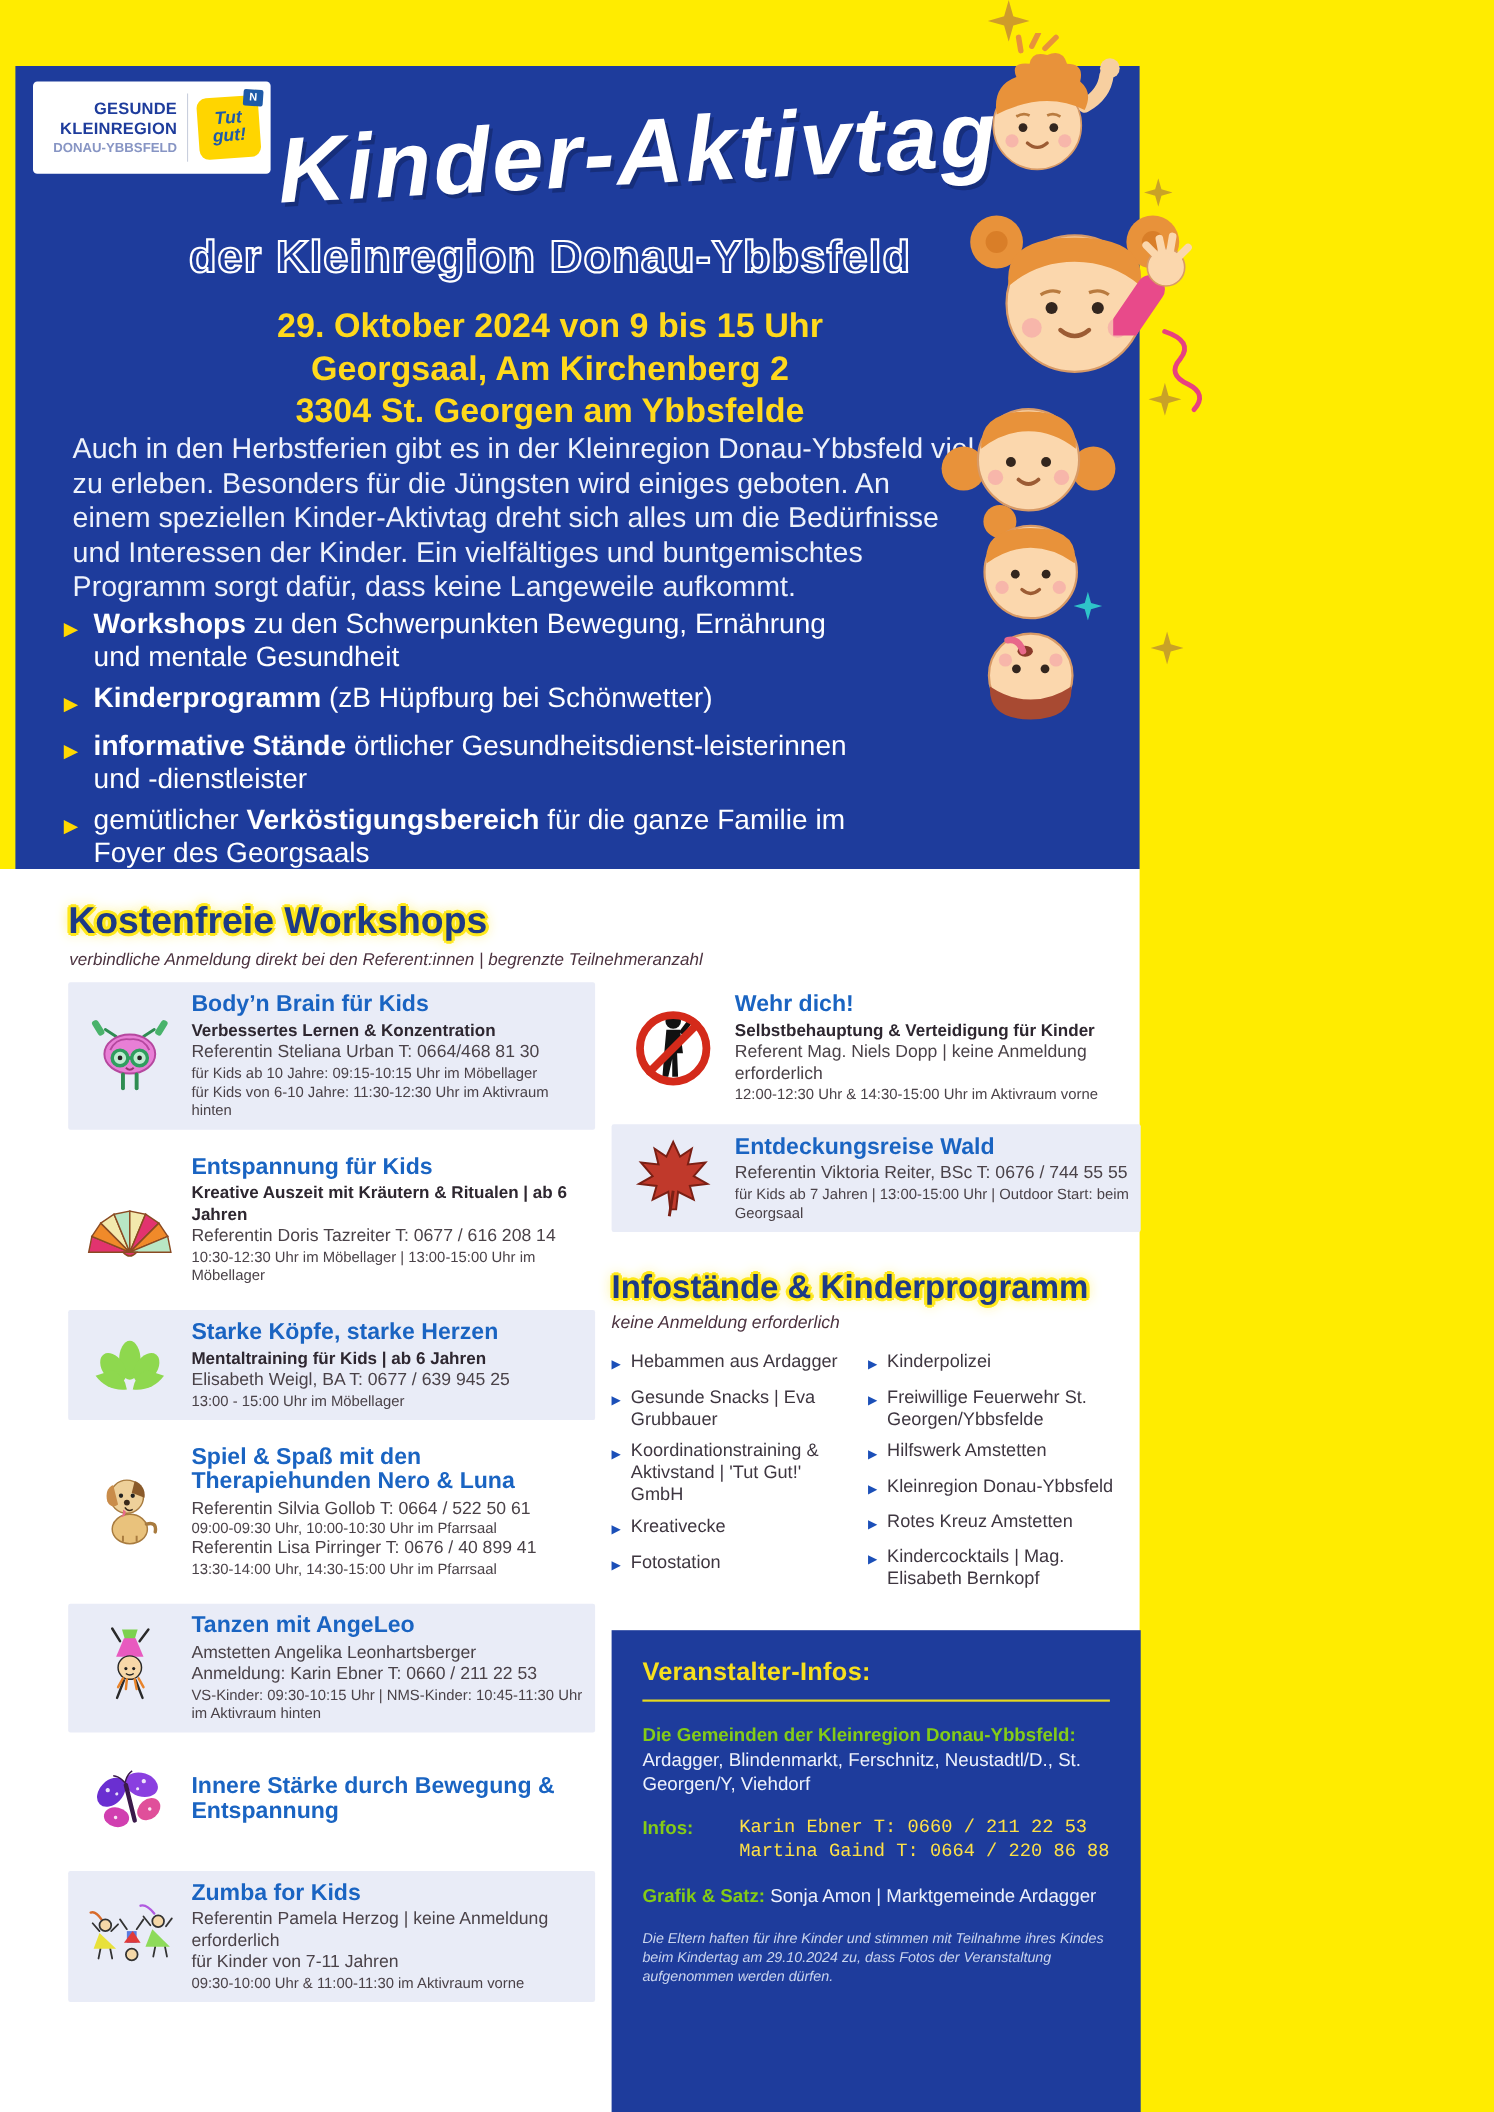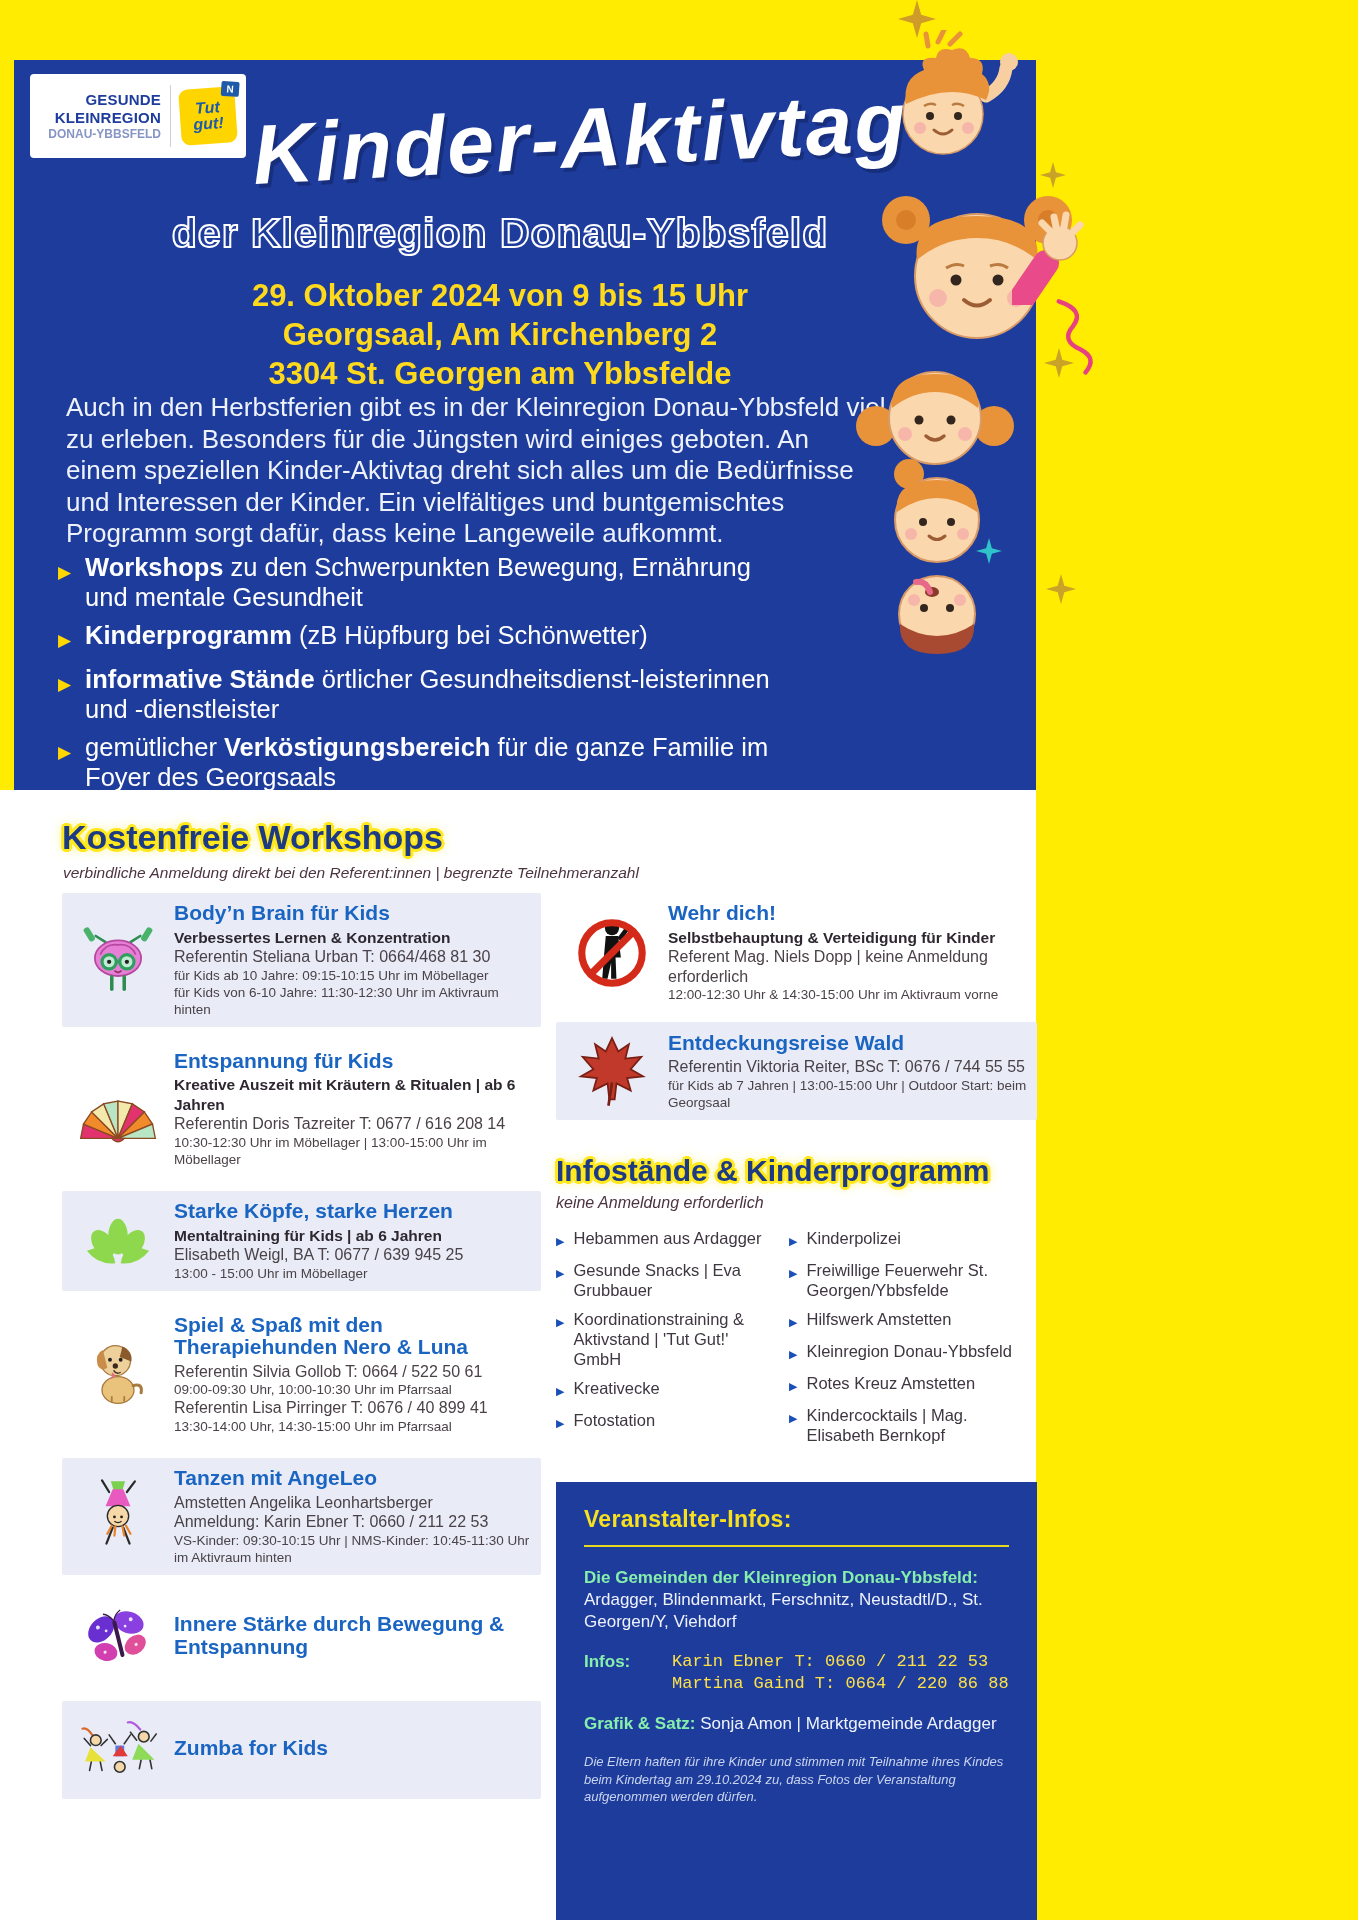--- a/index.html
+++ b/index.html
@@ -69,21 +69,21 @@
   .info-col.c2{width:219px;}
   .info-item{display:flex;gap:9px;margin-bottom:9px;font-size:16.5px;line-height:20px;color:#3e3640;}
   .info-item .arrow{flex:none;padding-top:1px;}
   .info-item .arrow::before{content:"▶";color:#1b4fb8;font-size:11px;}
 
   
   .vr-box{margin-top:28px;background:#1e3c9c;padding:24px 28px;box-sizing:border-box;min-height:500px;width:481px;}
   .vr-heading{color:#f7e01e;font-size:23px;font-weight:800;letter-spacing:.3px;}
   .vr-rule{height:2px;background:#e6d81e;margin:12px 0 20px;}
   .vr-par{font-size:17px;line-height:22px;color:#eef2fc;}
-  .vr-label{color:#86efac;font-weight:800;}
+  .vr-label{color:#84cc16;font-weight:800;}
   .vr-infos{display:flex;margin-top:18px;font-size:17px;line-height:22px;}
   .vr-infos .vr-label{width:88px;flex:none;}
   .vr-lines{color:#fde047;font-family:Liberation Mono, monospace;}
   .vr-grafik{margin-top:18px;font-size:17px;line-height:22px;color:#eef2fc;}
   .vr-disclaimer{margin-top:18px;font-style:italic;color:#c9d4ee;font-size:13px;line-height:17.5px;}
 </style>
 </head>
 <body>
 
 <div class="page">
@@ -450,20 +450,25 @@
                 <line x1="81" y1="56" x2="83" y2="66"></line>
               </g>
               <path d="M14 42 L31 58 L8 58 Z" fill="#e8e13a"></path>
               <rect x="42" y="40" width="10" height="12" fill="#5a7ae0"></rect>
               <path d="M39 52 L56 52 L48 40 Z" fill="#e03a3a"></path>
               <path d="M68 38 L86 56 L61 56 Z" fill="#8edb5a"></path>
             </svg>
           </div>
           <div class="ws-body">
             <div class="ws-title">Zumba for Kids</div>
+            <div>
+              <div class="ws-line normal">Referentin Pamela Herzog | keine Anmeldung erforderlich</div>
+              <div class="ws-line normal">für Kinder von 7-11 Jahren</div>
+              <div class="ws-line small">09:30-10:00 Uhr &amp; 11:00-11:30 im Aktivraum vorne</div>
+            </div>
           </div>
         </div>
       </div>
 
     <div class="col-right">
 
       <div>
 
           <div class="ws-row plain">
             <div class="ws-icon">

